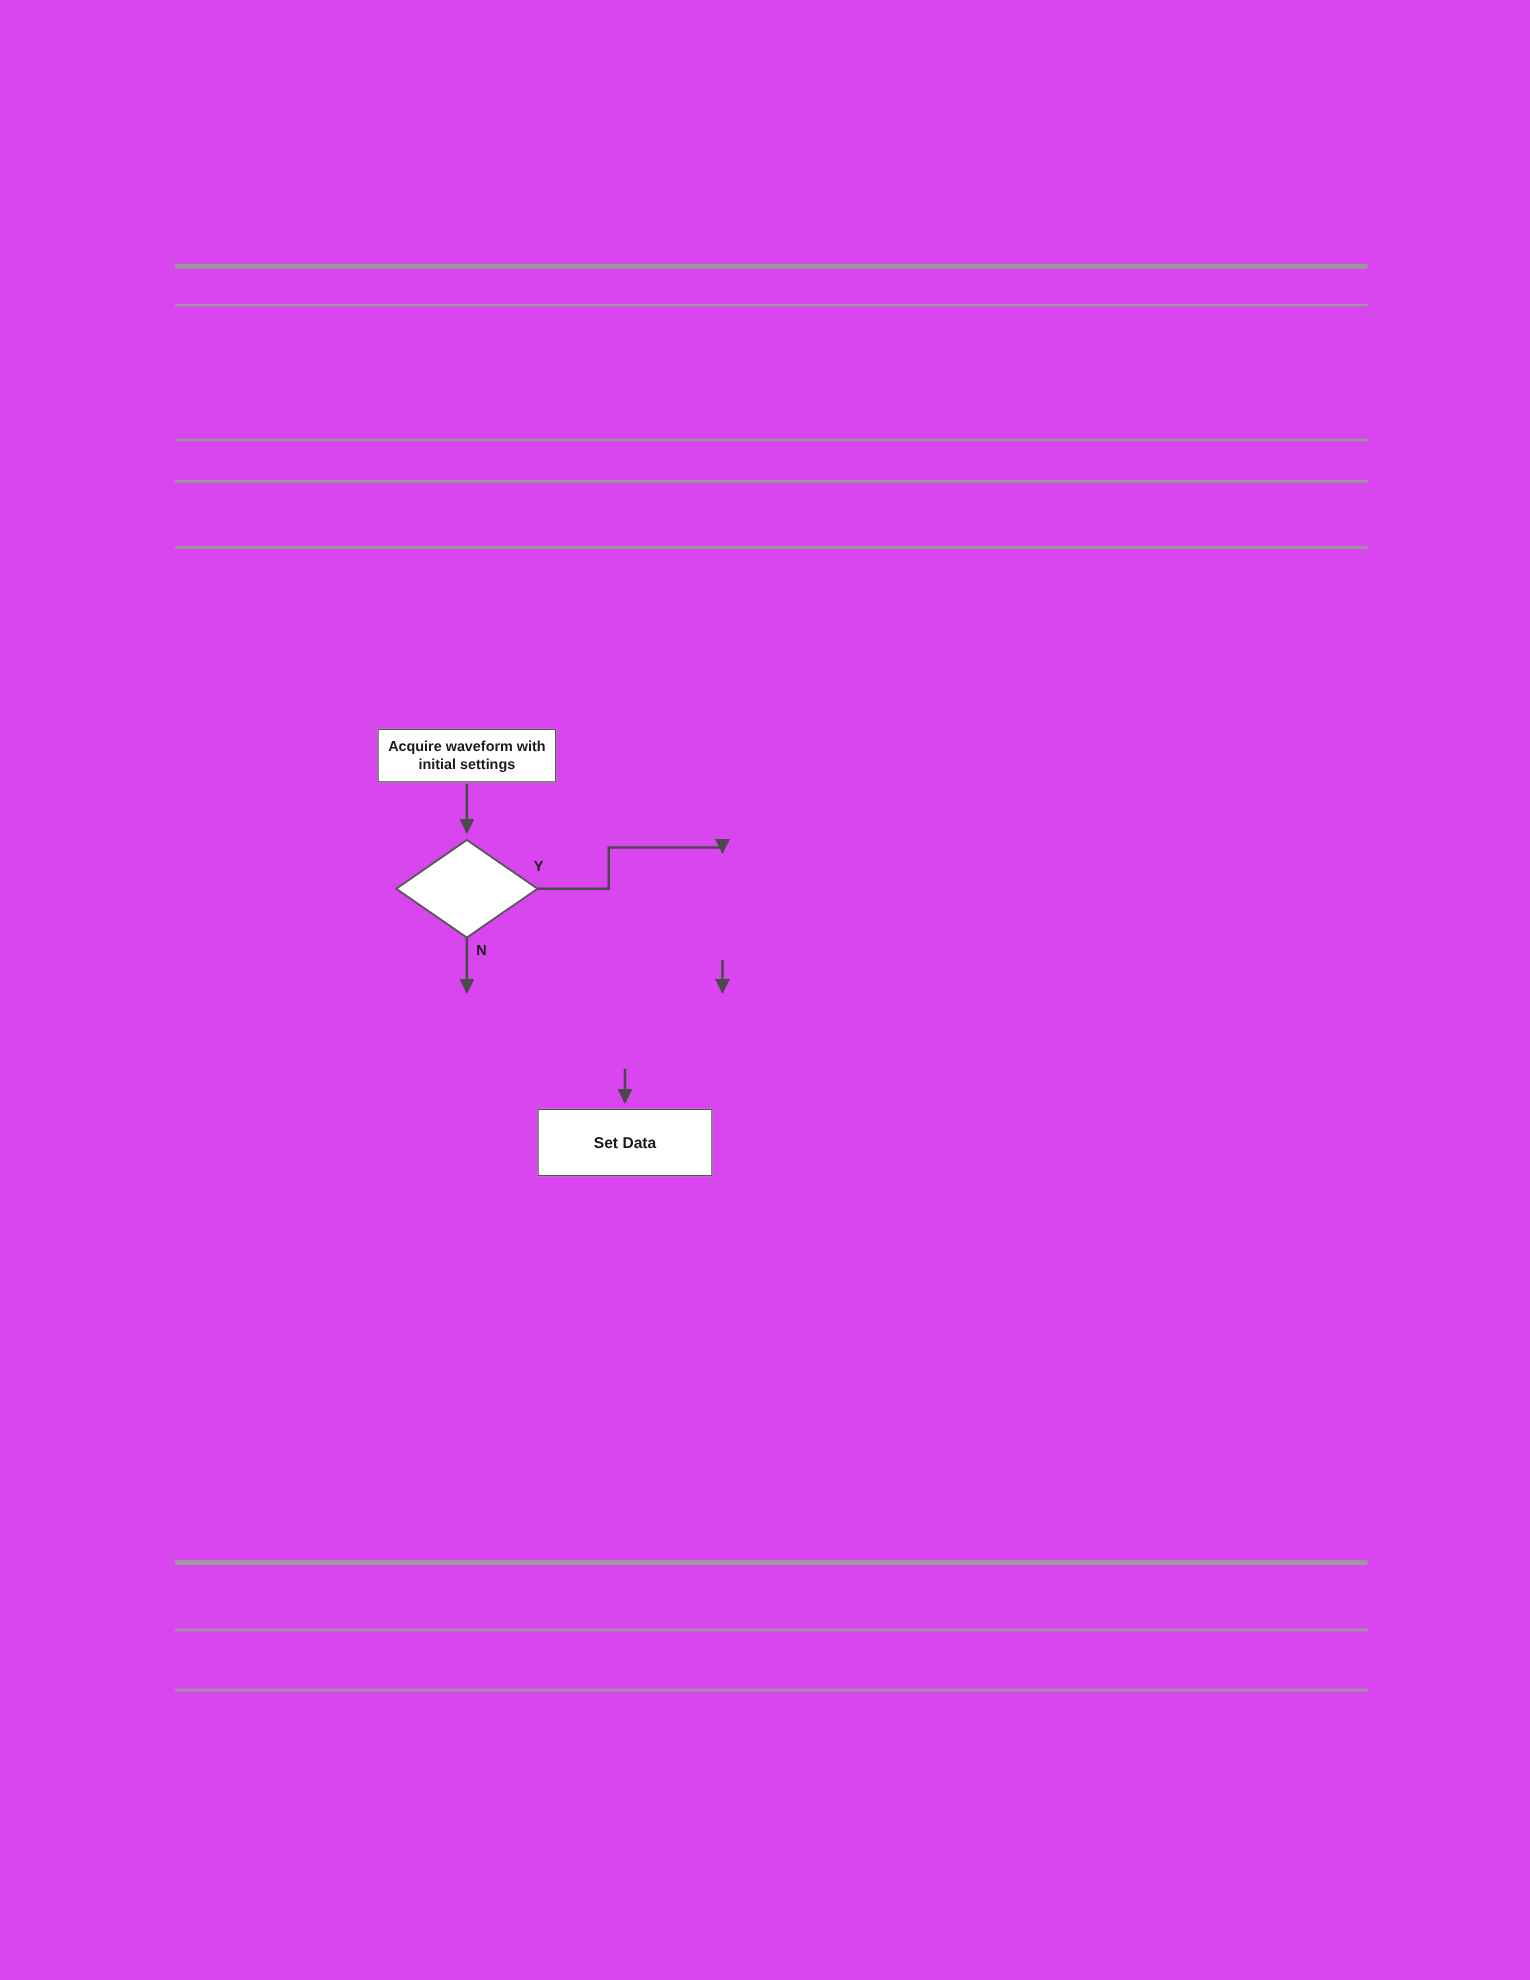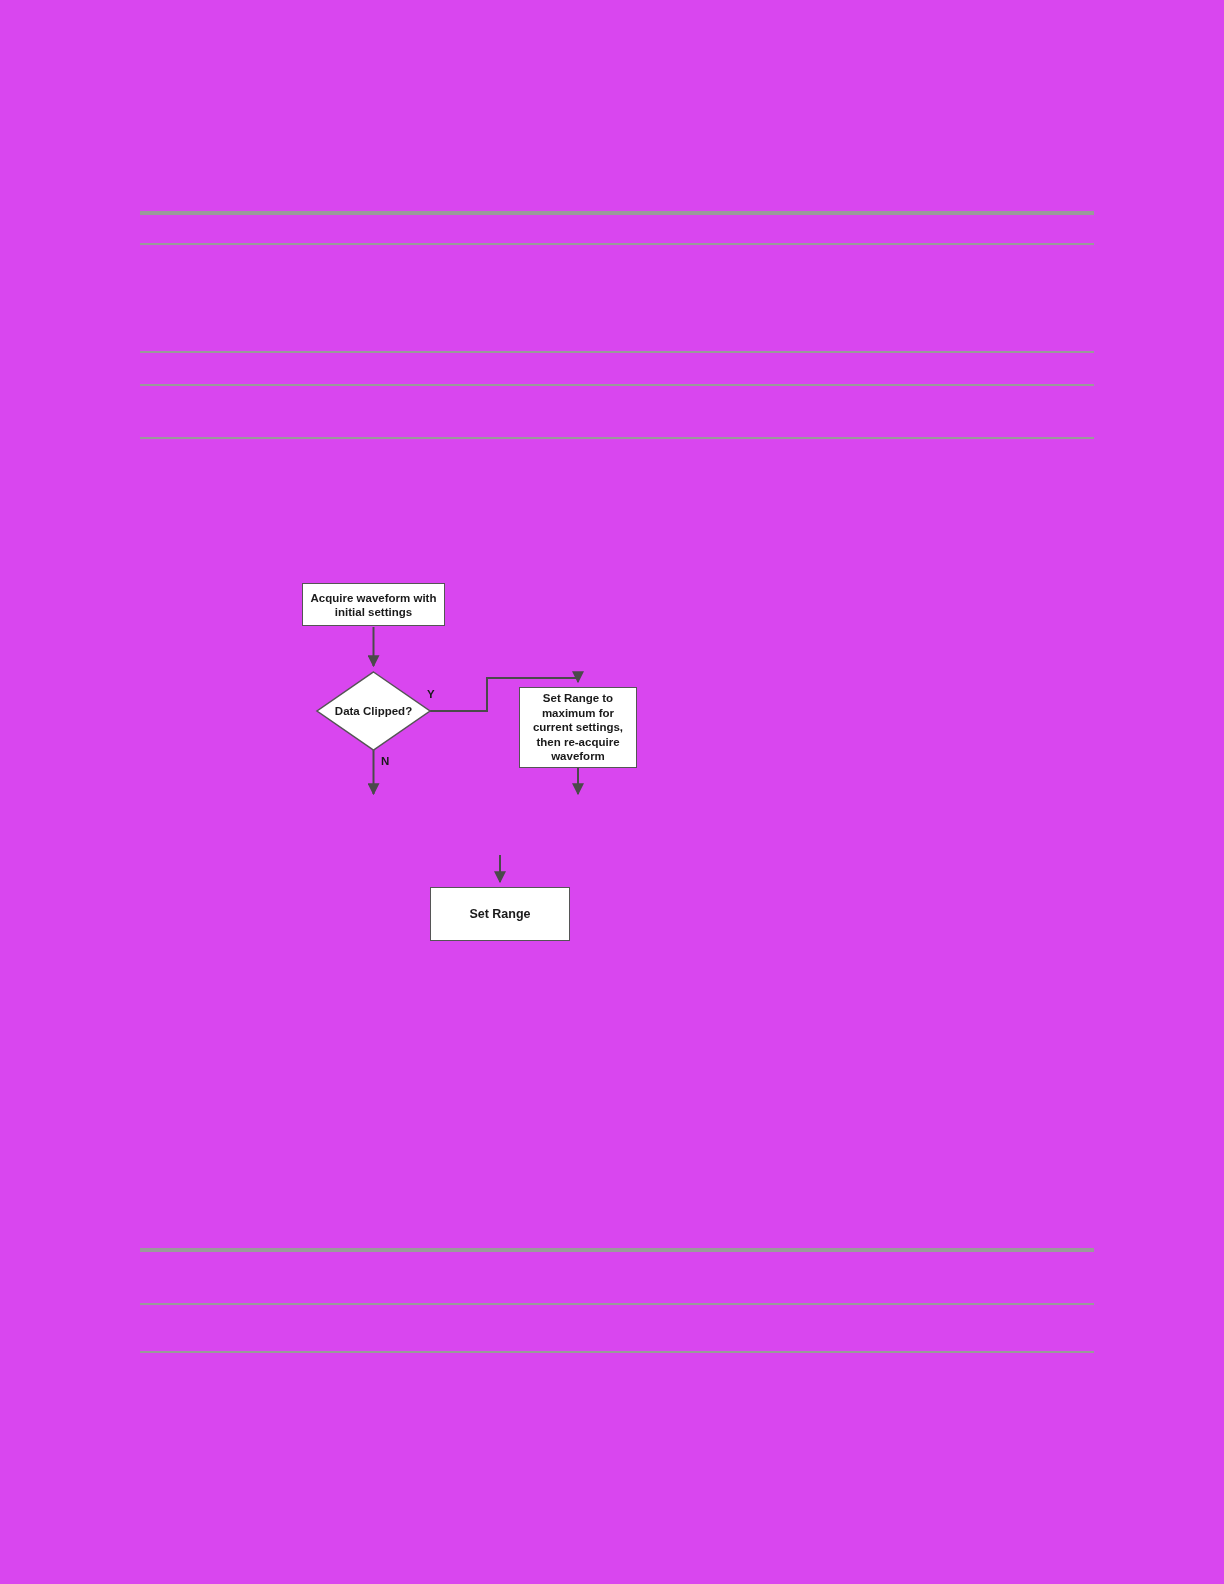--- a/index.html
+++ b/index.html
@@ -137,29 +137,21 @@
     <path d="M 578 768 L 578 794" stroke="#4a4a4a" stroke-width="2" fill="none" marker-end="url(#arrow)"></path>
 
     <path d="M 500 855 L 500 882" stroke="#4a4a4a" stroke-width="2" fill="none" marker-end="url(#arrow)"></path>
 
     <polygon points="373.5,672 430,711 373.5,750 317,711" fill="#ffffff" stroke="#555555" stroke-width="1.5"></polygon>
   </svg>
 
   <div class="node" id="node-acquire">Acquire waveform with
 initial settings</div>
 
-  <div class="node" id="node-setrange-max">Set Range to
-maximum for
-current settings,
-then re-acquire
-waveform</div>
 
 
-  <div class="node" id="node-setrange">Set Range</div>
+  <div class="node" id="node-setrange">Set Data</div>
 
-  <div id="node-decision">
-    <div class="dlabel">Data Clipped?</div>
-  </div>
 
   <div class="branch-label" id="label-y">Y</div>
   <div class="branch-label" id="label-n">N</div>
 
 </div>
 
 </body></html>

